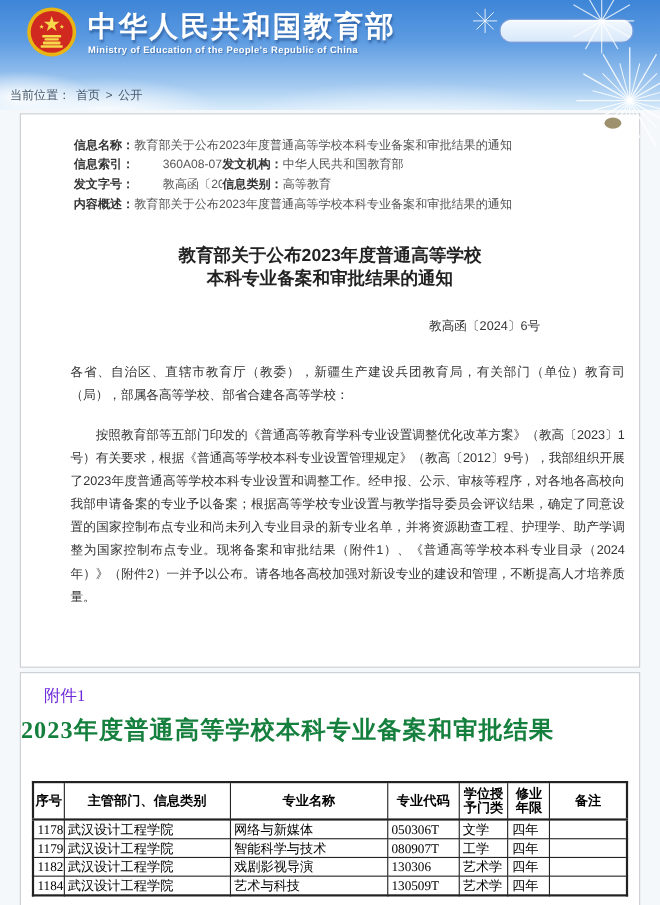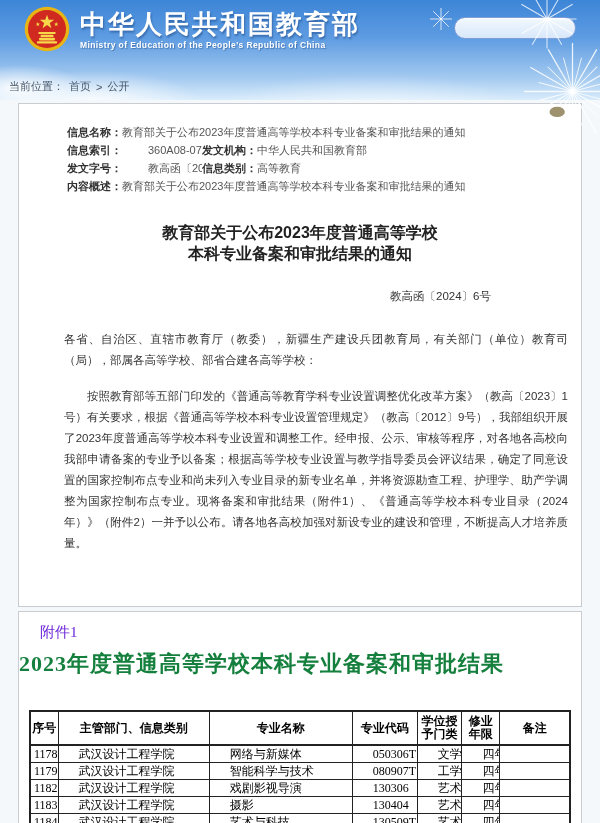--- a/index.html
+++ b/index.html
@@ -79,21 +79,21 @@
     font-size:22px; font-weight:bold; color:#15803d; letter-spacing:1px;
   }
   .rtable {
     width:calc(100% - 20px); margin:31px auto 0; border-collapse:collapse;
     font-family:"Liberation Serif","DejaVu Serif",serif; font-size:12px; color:#000;
     border:2px solid #222; table-layout:fixed;
   }
   .rtable th, .rtable td { border:1px solid #222; }
   .rtable th { font-weight:bold; text-align:center; padding:3px 1px; line-height:13px; }
   .rtable thead tr { border-bottom:2px solid #222;padding-left:44px; }
-  .rtable td { padding:1px 20px; line-height:14px; height:15px; overflow:hidden; white-space:nowrap; }
+  .rtable td { padding:1px 3px; line-height:14px; height:15px; overflow:hidden; white-space:nowrap; }
   .rtable td:first-child { text-align:right; padding:1px 0; }
   .rtable tr.section-row td { text-align:center; font-weight:bold; padding:2px 0; }
 </style>
 </head>
 <body>
 
 <div class="sky">
 
   <div class="brand">
     <svg class="emblem" viewBox="0 0 64 64">
@@ -240,29 +240,20 @@
         <tr>
           <td>1182</td>
           <td>武汉设计工程学院</td>
           <td>戏剧影视导演</td>
           <td>130306</td>
           <td>艺术学</td>
           <td>四年</td>
           <td></td>
         </tr>
         <tr>
-          <td>1183</td>
-          <td>武汉设计工程学院</td>
-          <td>摄影</td>
-          <td>130404</td>
-          <td>艺术学</td>
-          <td>四年</td>
-          <td></td>
-        </tr>
-        <tr>
           <td>1184</td>
           <td>武汉设计工程学院</td>
           <td>艺术与科技</td>
           <td>130509T</td>
           <td>艺术学</td>
           <td>四年</td>
           <td></td>
         </tr>
       </tbody>
   </table>

